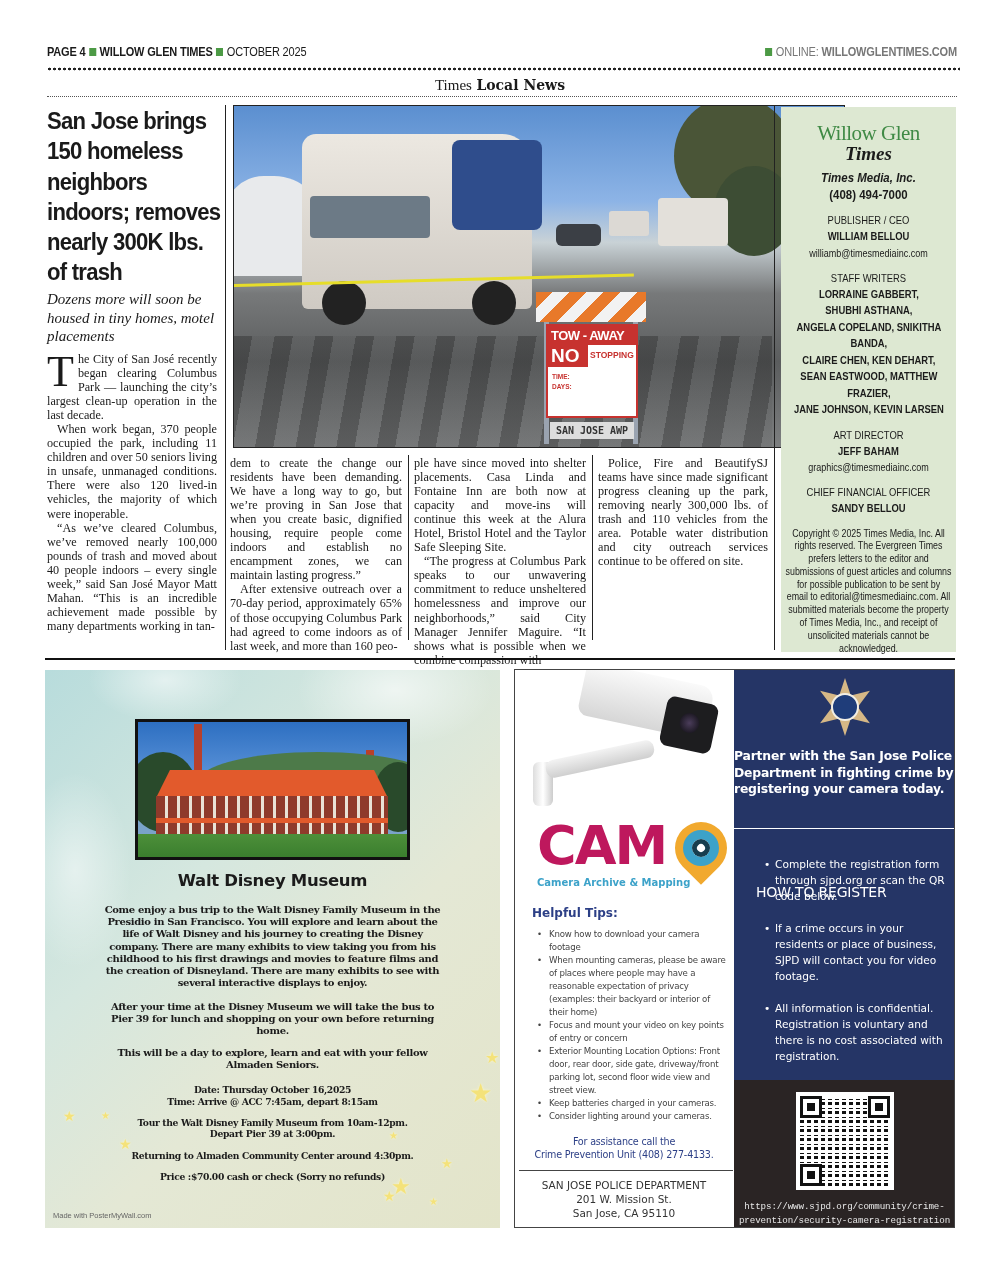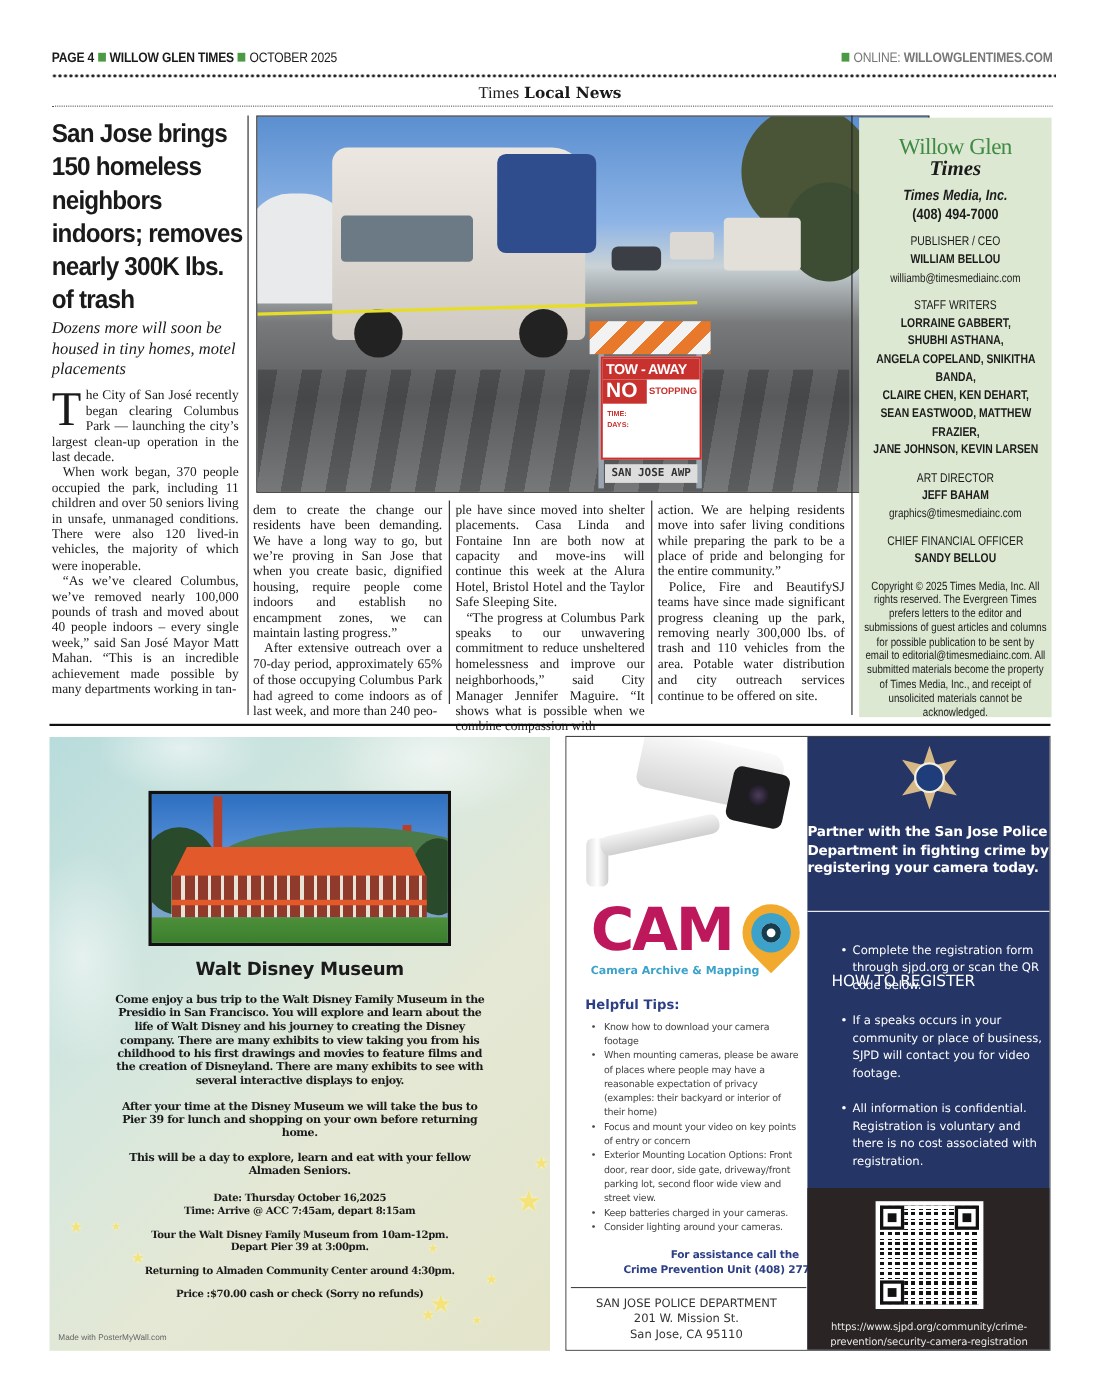--- a/index.html
+++ b/index.html
@@ -115,38 +115,38 @@
     font-weight: bold; font-size: 16.5px; letter-spacing: -0.3px; }
   .fl-body { position: absolute; left: 55px; width: 345px; font-weight: bold; font-size: 10px; line-height: 12.2px; letter-spacing: -0.35px; }
   .fl-made { position: absolute; left: 8px; top: 541px; font-family: "Liberation Sans", sans-serif; font-size: 7.5px; color: #666; }
   .star { position: absolute; color: #f4e27a; text-shadow: 0 0 3px #fff8c0; font-family: "DejaVu Sans", sans-serif; }
 
   
   .sjpd { position: absolute; left: 514px; top: 669px; width: 441px; height: 559px; border: 1px solid #444; background: #fff;
     font-family: "DejaVu Sans", sans-serif; overflow: hidden; }
   .sj-left { position: absolute; left: 0; top: 0; width: 218px; height: 557px; background: #fff; }
   .sj-right { position: absolute; left: 219px; top: 0; width: 221px; height: 557px; background: #253566; color: #fff; }
-  .sj-dark { position: absolute; left: 0; top: 410px; width: 221px; height: 147px; background: #2a2424; }
+  .sj-dark { position: absolute; left: 0; top: 410px; width: 221px; height: 147px; background: #2a2424; font-family: Liberation Mono, monospace; }
   .cam-body { position: absolute; left: 66px; top: 4px; width: 130px; height: 54px; background: linear-gradient(180deg, #fafafa, #d6d6d6);
     border-radius: 10px 14px 4px 10px; transform: rotate(12deg); }
   .cam-lens { position: absolute; left: 148px; top: 30px; width: 52px; height: 50px; background: #1d1d1f; border-radius: 8px; transform: rotate(12deg); }
   .cam-lens::after { content: ""; position: absolute; left: 16px; top: 13px; width: 20px; height: 20px; border-radius: 50%; background: radial-gradient(circle, #4b3d5b, #0b0b0d); }
   .cam-arm { position: absolute; left: 30px; top: 80px; width: 110px; height: 18px; background: linear-gradient(180deg, #f3f3f3, #cfcfcf); border-radius: 8px; transform: rotate(-12deg); }
   .cam-mount { position: absolute; left: 18px; top: 92px; width: 20px; height: 44px; background: linear-gradient(90deg, #ddd, #fff, #ccc); border-radius: 6px; }
   .camo { position: absolute; left: 22px; top: 146px; font-family: "DejaVu Sans", sans-serif; font-weight: bold; font-size: 54px; color: #be185d; letter-spacing: -2px; line-height: 60px; }
   .camo-pin { position: absolute; left: 160px; top: 152px; width: 52px; height: 52px; border-radius: 50% 50% 50% 0; transform: rotate(-45deg);
     background: #f1a92e; }
   .camo-pin::before { content: ""; position: absolute; left: 8px; top: 8px; width: 36px; height: 36px; border-radius: 50%; background: #3ca2c9; }
   .camo-pin::after { content: ""; position: absolute; left: 17px; top: 17px; width: 18px; height: 18px; border-radius: 50%; background: #fff; box-shadow: inset 0 0 0 5px #173e4f; }
   .camo-sub { position: absolute; left: 22px; top: 207px; font-size: 10px; font-weight: bold; color: #3ca2c9; }
   .tips-h { position: absolute; left: 17px; top: 236px; font-size: 12px; font-weight: bold; color: #2c3f86; }
   .tips { position: absolute; left: 20px; top: 258px; width: 196px; font-size: 8.6px; line-height: 13px; color: #444; list-style: none; letter-spacing: -0.2px; }
   .tips li { position: relative; padding-left: 14px; }
   .tips li::before { content: "•"; position: absolute; left: 2px; top: 0; }
-  .assist { position: absolute; left: 0; width: 218px; top: 465px; text-align: center; font-size: 9.6px; font-weight: bold; color: #2c3f86; line-height: 13px; letter-spacing: -0.2px; margin-left: 44px; }
+  .assist { position: absolute; left: 0; width: 218px; top: 465px; text-align: center; font-size: 9.6px; font-weight: normal; color: #2c3f86; line-height: 13px; letter-spacing: -0.2px; }
   .sj-hr { position: absolute; left: 4px; top: 500px; width: 214px; border-top: 1.2px solid #444; }
   .sj-addr { position: absolute; left: 0; width: 218px; top: 509px; text-align: center; font-size: 10.5px; line-height: 13.8px; color: #333; }
   .badge { position: absolute; left: 82px; top: 8px; width: 58px; height: 58px; background: #d6b886;
     clip-path: polygon(50% 0, 60% 30%, 93% 22%, 72% 50%, 93% 78%, 60% 70%, 50% 100%, 40% 70%, 7% 78%, 28% 50%, 7% 22%, 40% 30%); }
   .badge-seal { position: absolute; left: 97px; top: 23px; width: 28px; height: 28px; border-radius: 50%; background: #1f3d7a; border: 2px solid #f2efe5; }
   .partner { position: absolute; left: 0; width: 221px; top: 78px; text-align: left; font-weight: bold; font-size: 12.4px; line-height: 16.5px; letter-spacing: -0.2px; }
   .how-hr { position: absolute; left: 0; top: 158px; width: 221px; border-top: 1.5px solid #fff; }
   .how-h { position: absolute; left: 22px; top: 166px; font-size: 14px; letter-spacing: -0.2px; margin-top: 48px; }
   .reg { position: absolute; left: 30px; top: 186px; width: 190px; font-size: 10.6px; line-height: 16px; list-style: none; }
   .reg li { position: relative; padding-left: 11px; margin-bottom: 16px; }
@@ -215,30 +215,29 @@
           <div>TIME:</div>
           <div>DAYS:</div>
         </div>
     </div>
     <div class="plate">SAN JOSE AWP</div>
   </div>
 </div>
 
 <div class="col2 body-text">
   <p class="first">dem to create the change our residents have been demanding. We have a long way to go, but we’re proving in San Jose that when you create basic, dignified housing, require people come indoors and establish no encampment zones, we can maintain lasting progress.”</p>
-  <p>After extensive outreach over a 70-day period, approximately 65% of those occupying Columbus Park had agreed to come indoors as of last week, and more than 240 peo-</p>
+  <p>After extensive outreach over a 70-day period, approximately 65% of those occupying Columbus Park had agreed to come indoors as of last week, and more than 160 peo-</p>
 </div>
 <div class="rule-v" style="left:408px; top:455px; height:185px;"></div>
 <div class="col3 body-text">
   <p class="first">ple have since moved into shelter placements. Casa Linda and Fontaine Inn are both now at capacity and move-ins will continue this week at the Alura Hotel, Bristol Hotel and the Taylor Safe Sleeping Site.</p>
   <p>“The progress at Columbus Park speaks to our unwavering commitment to reduce unsheltered homelessness and improve our neighborhoods,” said City Manager Jennifer Maguire. “It shows what is possible when we combine compassion with</p>
 </div>
 <div class="rule-v" style="left:592px; top:455px; height:185px;"></div>
 <div class="col4 body-text">
-  <p class="first">action. We are helping residents move into safer living conditions while preparing the park to be a place of pride and belonging for the entire community.”</p>
   <p>Police, Fire and BeautifySJ teams have since made significant progress cleaning up the park, removing nearly 300,000 lbs. of trash and 110 vehicles from the area. Potable water distribution and city outreach services continue to be offered on site.</p>
 </div>
 <div class="rule-v" style="left:774px; top:105px; height:545px;"></div>
 
 <div class="masthead">
   <div class="mh-brand">Willow Glen</div>
   <div class="mh-brand2">Times</div>
   <div class="mh-co">Times Media, Inc.</div>
   <div class="mh-phone">(408) 494-7000</div>
 
@@ -337,21 +336,21 @@
     </div>
   </div>
   <div class="sj-right">
     <div class="badge"></div>
     <div class="badge-seal"></div>
     <div class="partner">Partner with the San Jose Police Department in fighting crime by registering your camera today.</div>
     <div class="how-hr"></div>
     <div class="how-h">HOW TO REGISTER</div>
     <ul class="reg">
       <li>Complete the registration form through sjpd.org or scan the QR code below.</li>
-      <li>If a speaks occurs in your community or place of business, SJPD will contact you for video footage.</li>
+      <li>If a crime occurs in your residents or place of business, SJPD will contact you for video footage.</li>
       <li>All information is confidential. Registration is voluntary and there is no cost associated with registration.</li>
     </ul>
     <div class="sj-dark">
       <div class="qr">
         <div class="qr-grid">
           <div class="qr-f" style="left:0; top:0;"></div>
           <div class="qr-f" style="right:0; top:0;"></div>
           <div class="qr-f" style="left:0; bottom:0;"></div>
         </div>
       </div>

